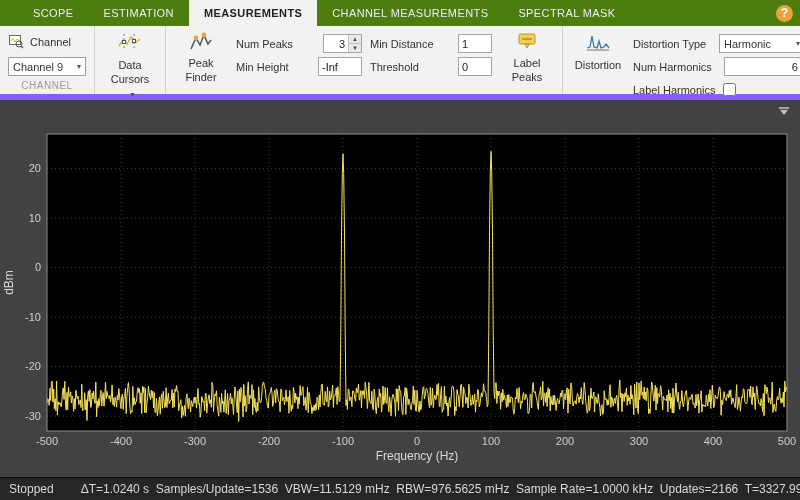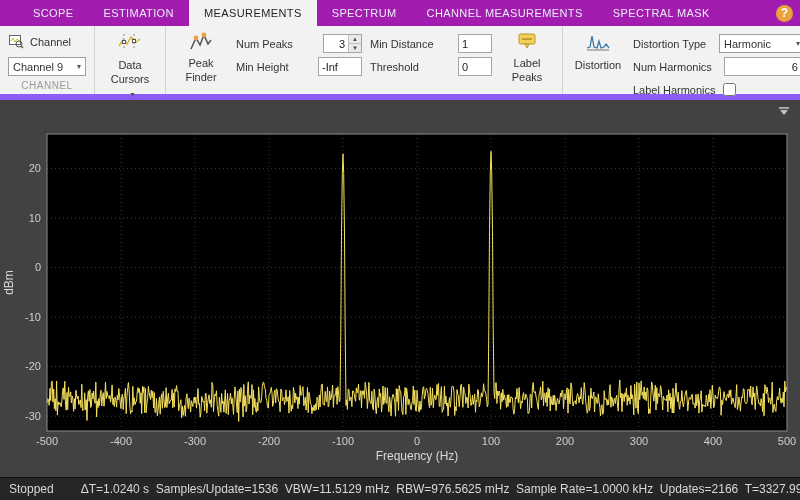--- a/index.html
+++ b/index.html
@@ -1,23 +1,23 @@
 <!DOCTYPE html>
 <html><head>
 <meta charset="utf-8">
 <style>
   *{box-sizing:border-box;margin:0;padding:0}
   html,body{width:800px;height:500px;overflow:hidden}
   body{font-family:"Liberation Sans",sans-serif;background:#424242}
 
   
-  .tabbar{height:26px;background:#a21caf;display:flex;align-items:flex-start}
+  .tabbar{height:26px;background:#4d7c0f;display:flex;align-items:flex-start}
   .tabs{display:flex;padding-left:18px}
   .tab{color:#e9eff5;font-size:11px;letter-spacing:.4px;padding:0 15px;line-height:26px;white-space:nowrap;cursor:default}
-  .tab.active{background:#f2f2f2;color:#1f1f1f;font-weight:normal}
+  .tab.active{background:#f2f2f2;color:#1f1f1f;font-weight:bold}
   .help-btn{margin-left:auto;align-self:center;margin-right:7px;width:17px;height:17px;border-radius:50%;
     background:#e8a33d;color:#fff;font-weight:bold;font-size:12px;text-align:center;line-height:17px;cursor:default}
 
   
   .toolbar{height:74px;background:#f2f2f2;display:flex;border-bottom:6px solid #8b5cf6}
   .section{display:flex;flex-direction:column;border-right:1px solid #d2d2d2}
   .section-body{flex:1;display:flex;padding:3px 8px 0;gap:8px}
   .section-label{font-size:10px;color:#9a9a9a;text-align:center;padding:1px 0 3px;letter-spacing:.5px}
 
   .channel-body{flex-direction:column;gap:6px;padding-top:7px;align-items:flex-start}
@@ -60,21 +60,20 @@
 </head>
 <body>
 
 <div class="app">
 
   <div class="tabbar">
     <div class="tabs">
         <div class="tab">SCOPE</div>
         <div class="tab">ESTIMATION</div>
         <div class="tab active">MEASUREMENTS</div>
-        <div class="tab">SPECTRUM</div>
         <div class="tab">CHANNEL MEASUREMENTS</div>
         <div class="tab">SPECTRAL MASK</div>
       </div>
     <div class="help-btn">?</div>
   </div>
 
   <div class="toolbar">
 
     <div class="section">
       <div class="section-body channel-body">

